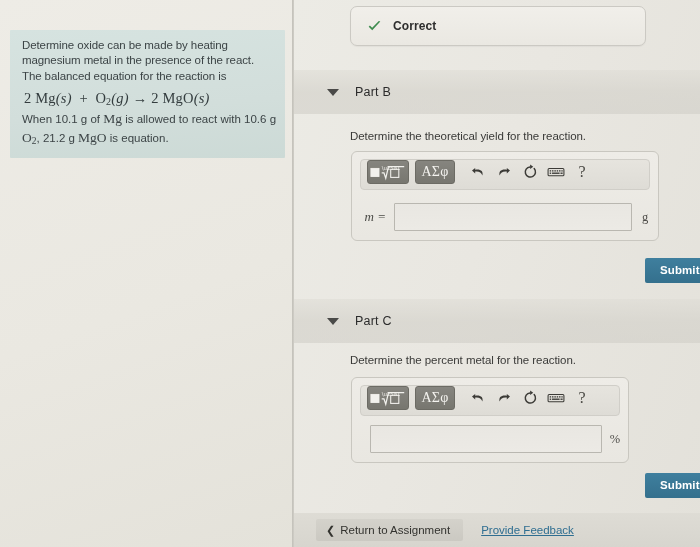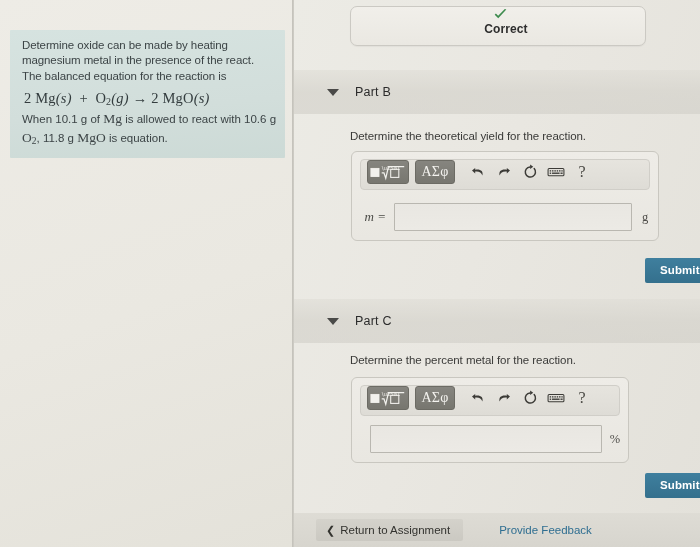--- a/index.html
+++ b/index.html
@@ -100,21 +100,20 @@
     width: 296px;
     height: 40px;
     box-sizing: border-box;
     border: 1px solid #cbc9c3;
     border-radius: 7px;
     background: linear-gradient(180deg, #f1efea 0%, #eae8e2 100%);
     display: flex;
     align-items: center;
     padding-left: 16px;
     box-shadow: 0 1px 1px rgba(0,0,0,0.04);
-    flex-direction: column;
   }
   .check-icon {
     width: 15px;
     height: 15px;
     margin-right: 11px;
     flex: 0 0 auto;
     display: block;
   }
   .correct-label {
     font-size: 12px;
@@ -301,42 +300,43 @@
     color: #33332f;
     cursor: pointer;
   }
   .chev-left {
     display: inline-block;
     font-size: 11px;
     margin-right: 5px;
     color: #33332f;
   }
   .feedback-link {
-    margin-left: 36px;
+    margin-left: 18px;
     color: #2f6e91;
     font-size: 11.5px;
+    text-decoration: underline;
     cursor: pointer;
   }
 </style>
 </head>
 <body>
 
 <div class="screen">
 
   <div class="left-panel">
     <div class="problem-box">
       <div class="problem-line">Determine oxide can be made by heating</div>
       <div class="problem-line">magnesium metal in the presence of the react.</div>
       <div class="problem-line">The balanced equation for the reaction is</div>
 
       <div class="eqn"><span>2</span>&nbsp;<span>Mg</span><i>(s)</i>&nbsp;&nbsp;<span>+</span>&nbsp;&nbsp;<span>O</span><sub>2</sub><i>(g)</i>&nbsp;<span>→</span>&nbsp;<span>2</span>&nbsp;<span>MgO</span><i>(s)</i></div>
 
       <div class="mixline"><span>When 10.1 g of </span><span class="serif">Mg</span><span> is allowed to react with 10.6 g</span></div>
 
-      <div class="mixline"><span class="serif"><span>O</span><sub>2</sub></span><span>, 11.8 g </span><span class="serif">MgO</span><span> is equation.</span></div>
+      <div class="mixline"><span class="serif"><span>O</span><sub>2</sub></span><span>, 21.2 g </span><span class="serif">MgO</span><span> is equation.</span></div>
     </div>
   </div>
 
   <div class="panel-divider"></div>
 
   <div class="right-panel">
 
     <div class="correct-box">
       <svg class="check-icon" viewBox="0 0 16 16">
         <path d="M1.8 8.2 L5.6 12.0 L14.2 2.6 L12.6 2.2 L5.5 9.4 L3.1 6.8 Z" fill="#3d8b4e"></path>

